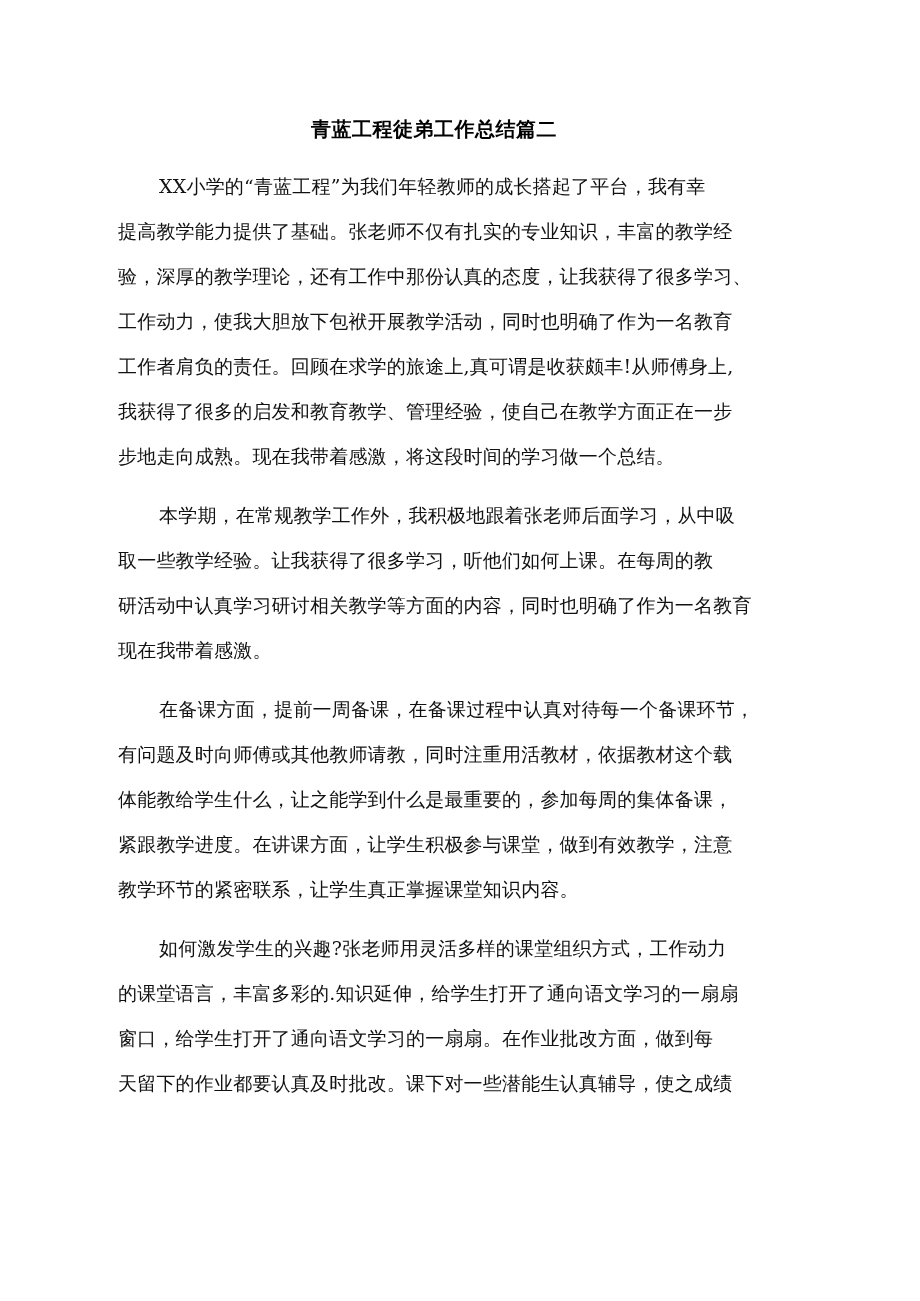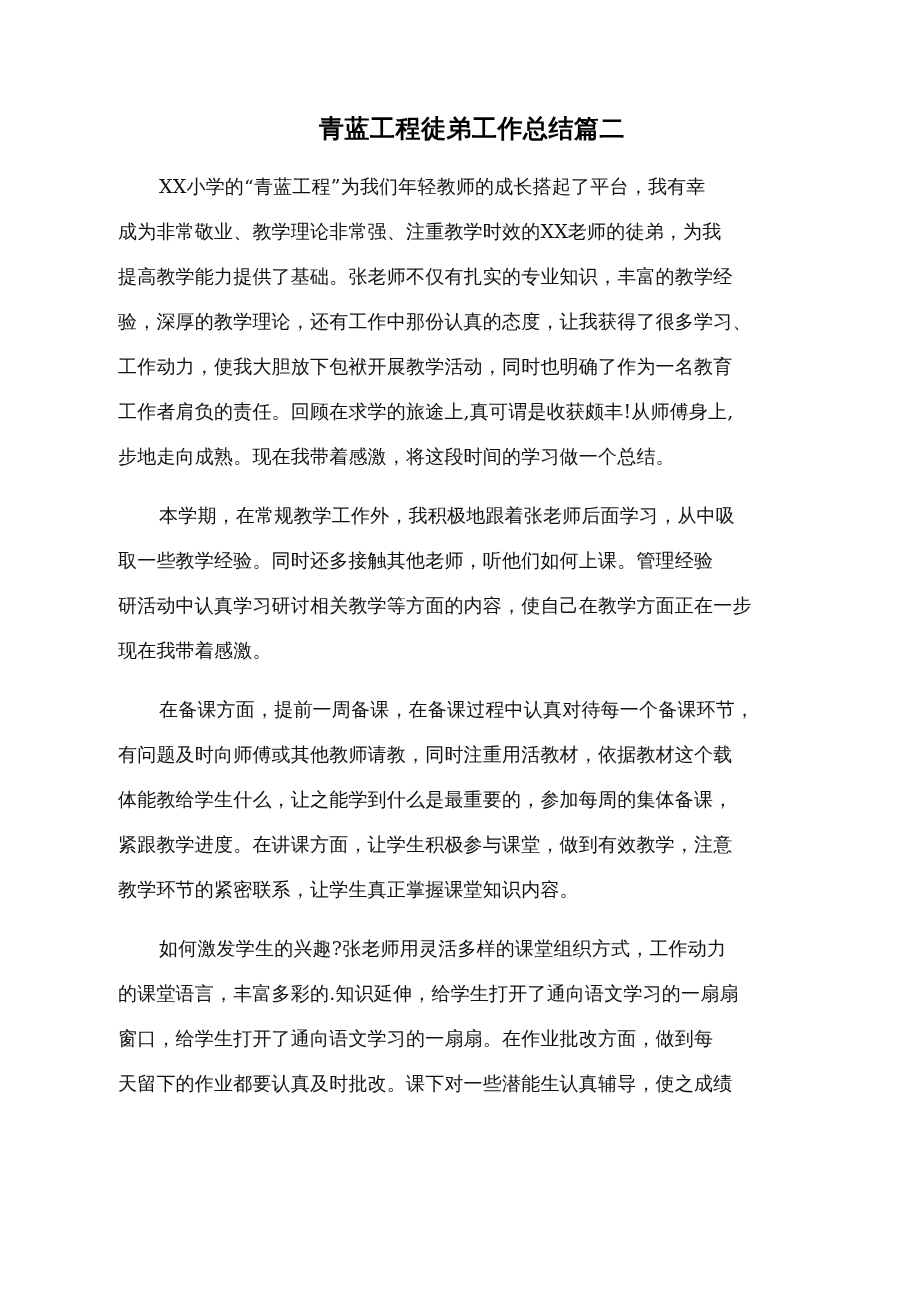--- a/index.html
+++ b/index.html
@@ -25,25 +25,25 @@
   }
   .content {
     position: absolute;
     left: 118px;
     top: 0;
     width: 674px;
   }
   .doc-title {
     font-family: "DejaVu Sans", "Liberation Sans", sans-serif;
     font-weight: 700;
-    font-size: 25px;
+    font-size: 20px;
     line-height: 34px;
     letter-spacing: 0.5px;
     color: #000000;
-    margin: 8px;
+    margin: 0;
     padding: 0;
     text-align: left;
     text-indent: 193px;
     margin-top: 112px;
     white-space: nowrap;
   }
   .para {
     font-family: "DejaVu Serif", "Liberation Serif", serif;
     font-size: 19px;
     line-height: 45px;
@@ -77,32 +77,32 @@
 </head>
 <body>
 
 <div class="page">
   <div class="content">
 
     <h1 class="doc-title">青蓝工程徒弟工作总结篇二</h1>
 
     <p class="para para-1">
       <span class="ln indent">XX小学的“青蓝工程”为我们年轻教师的成长搭起了平台，我有幸</span>
-      <span class="ln">成为非常敬业、教学理论非常强、注重教学时效的XX老师的徒弟，为我</span>
       <span class="ln">提高教学能力提供了基础。张老师不仅有扎实的专业知识，丰富的教学经</span>
       <span class="ln">验，深厚的教学理论，还有工作中那份认真的态度，让我获得了很多学习、</span>
       <span class="ln">工作动力，使我大胆放下包袱开展教学活动，同时也明确了作为一名教育</span>
       <span class="ln">工作者肩负的责任。回顾在求学的旅途上,真可谓是收获颇丰!从师傅身上,</span>
+      <span class="ln">我获得了很多的启发和教育教学、管理经验，使自己在教学方面正在一步</span>
       <span class="ln">步地走向成熟。现在我带着感激，将这段时间的学习做一个总结。</span>
     </p>
 
     <p class="para para-2">
       <span class="ln indent">本学期，在常规教学工作外，我积极地跟着张老师后面学习，从中吸</span>
-      <span class="ln">取一些教学经验。同时还多接触其他老师，听他们如何上课。管理经验</span>
-      <span class="ln">研活动中认真学习研讨相关教学等方面的内容，使自己在教学方面正在一步</span>
+      <span class="ln">取一些教学经验。让我获得了很多学习，听他们如何上课。在每周的教</span>
+      <span class="ln">研活动中认真学习研讨相关教学等方面的内容，同时也明确了作为一名教育</span>
       <span class="ln">现在我带着感激。</span>
     </p>
 
     <p class="para para-3">
       <span class="ln indent">在备课方面，提前一周备课，在备课过程中认真对待每一个备课环节，</span>
       <span class="ln">有问题及时向师傅或其他教师请教，同时注重用活教材，依据教材这个载</span>
       <span class="ln">体能教给学生什么，让之能学到什么是最重要的，参加每周的集体备课，</span>
       <span class="ln">紧跟教学进度。在讲课方面，让学生积极参与课堂，做到有效教学，注意</span>
       <span class="ln">教学环节的紧密联系，让学生真正掌握课堂知识内容。</span>
     </p>

